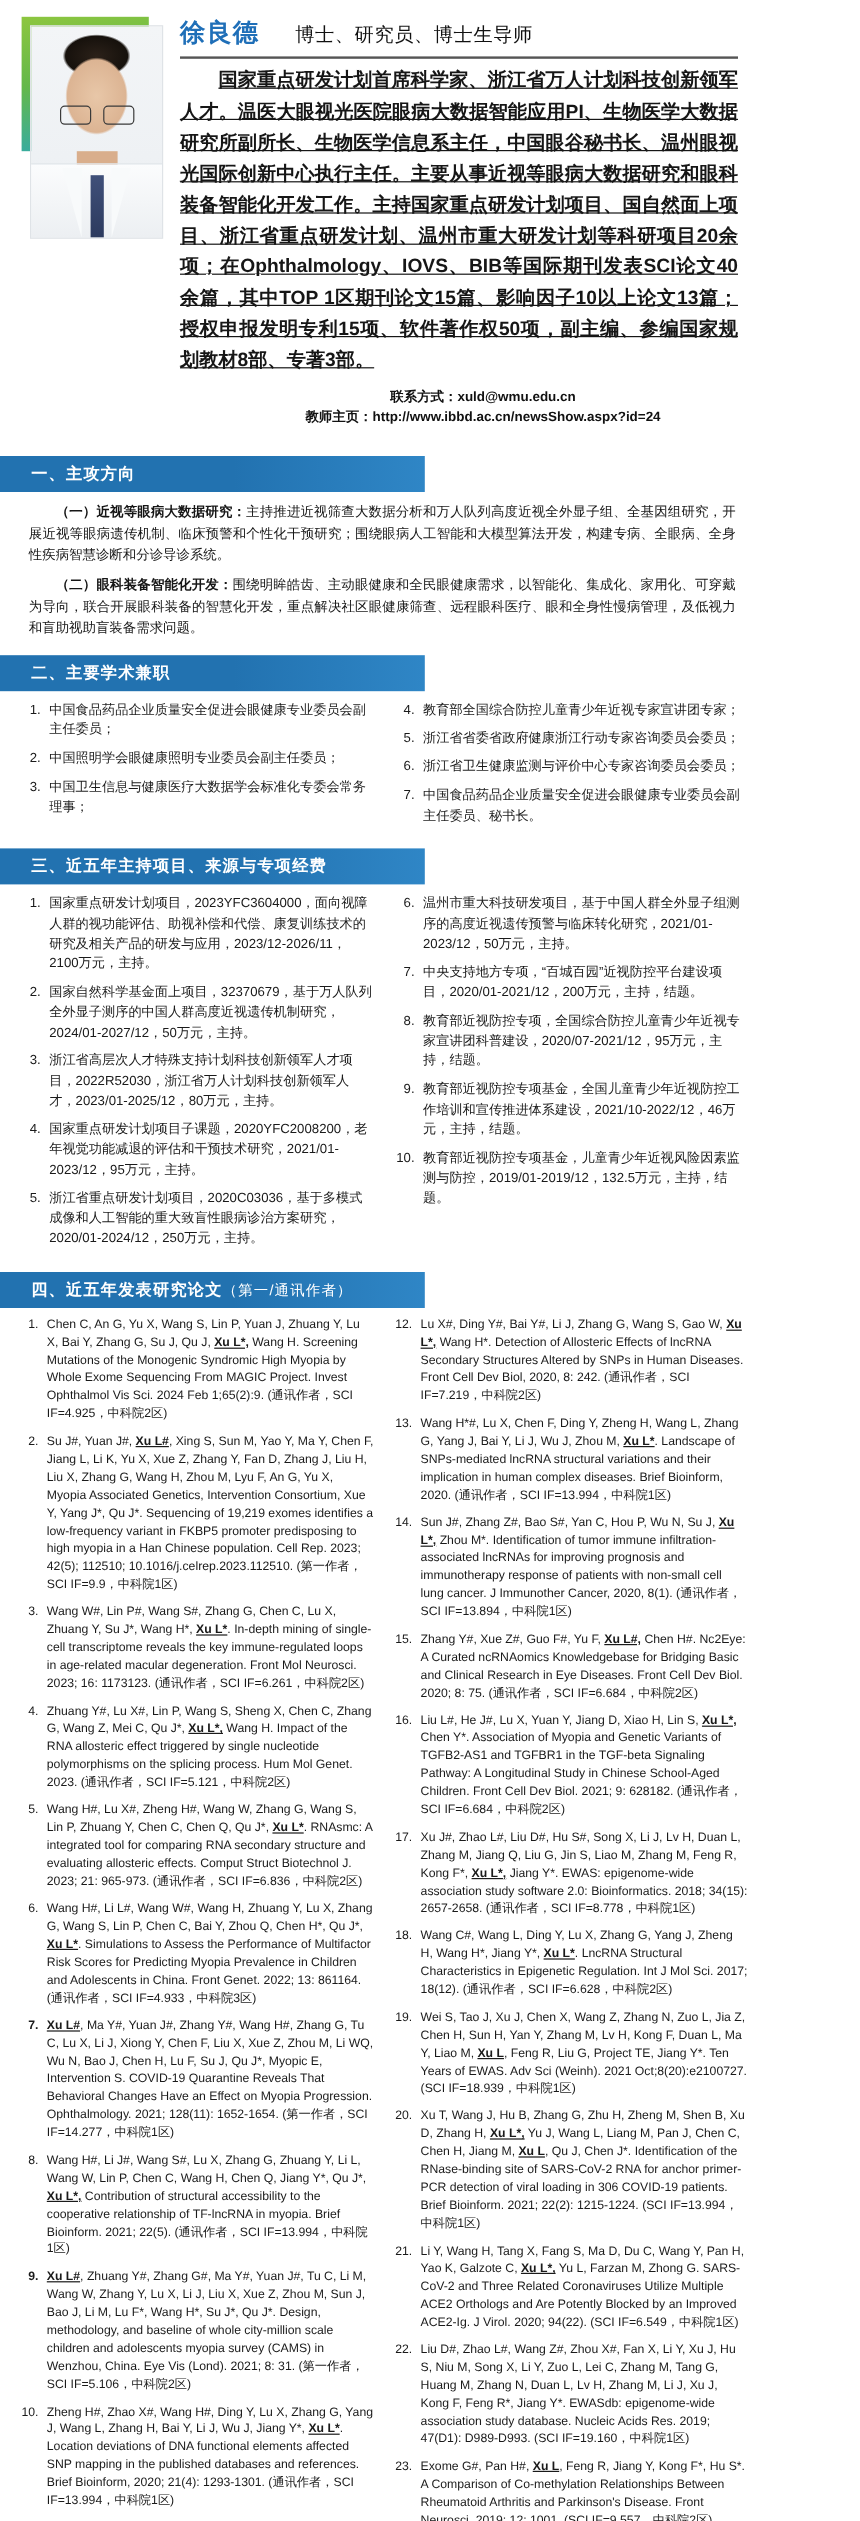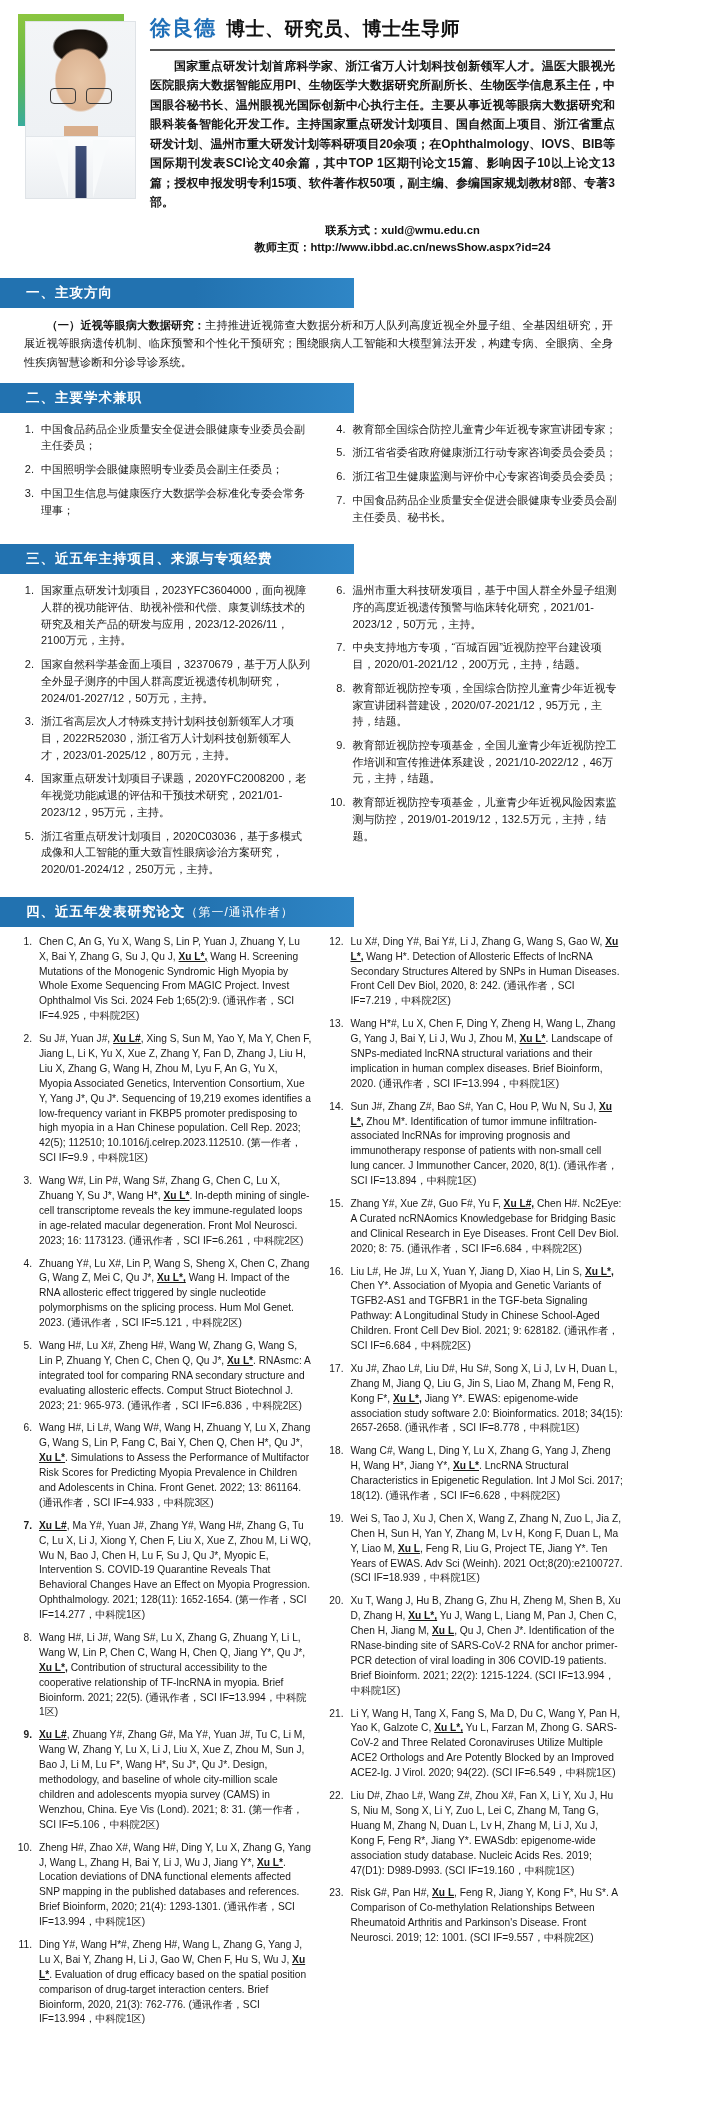--- a/index.html
+++ b/index.html
@@ -68,25 +68,25 @@
 
   .hero-body { flex:1 1 auto; min-width:0; padding-top:2px; }
   .name-line {
     display:flex; align-items:baseline; gap:10px;
     padding-bottom:4px;
   }
   .name {
     font-size:21px; font-weight:bold; color:#1f6fb8;
     letter-spacing:1px; line-height:1.1;
   }
-  .titles { font-size:19px; font-weight:bold; color:#111; letter-spacing:.5px; }
+  .titles { font-size:16px; font-weight:normal; color:#111; letter-spacing:.5px;margin-left:20px; }
   .rule { height:2px; background:#555; margin:3px 0 6px 0; }
   .bio {
-    font-size:12px; line-height:1.62; text-align:justify;
-    text-indent:2em; color:#161616; font-weight:bold;
+    font-size:16px; line-height:1.62; text-align:justify;
+    text-indent:2em; color:#161616; font-weight:bold;text-decoration:underline;
   }
   .contact { margin-top:9px; padding-left:40px; }
   .contact-row { font-size:11.2px; line-height:1.55; font-weight:bold; color:#111;text-align:center; }
   .contact-row .lbl { }
   .contact-row .val { font-weight:bold; }
 
   
   .secbar {
     background: linear-gradient(to right,#2272b0 0%, #2272b0 55%, #2f86c6 100%);
     color:#ffffff; font-weight:bold; font-size:13.5px;
@@ -167,20 +167,23 @@
     </div>
   </div>
 
   <div class="secbar">
     <span>一、主攻方向</span>
   </div>
   <div class="section">
     <div class="para">
       <b>（一）近视等眼病大数据研究：</b><span>主持推进近视筛查大数据分析和万人队列高度近视全外显子组、全基因组研究，开展近视等眼病遗传机制、临床预警和个性化干预研究；围绕眼病人工智能和大模型算法开发，构建专病、全眼病、全身性疾病智慧诊断和分诊导诊系统。</span>
     </div>
+    <div class="para">
+      <b>（二）眼科装备智能化开发：</b><span>围绕明眸皓齿、主动眼健康和全民眼健康需求，以智能化、集成化、家用化、可穿戴为导向，联合开展眼科装备的智慧化开发，重点解决社区眼健康筛查、远程眼科医疗、眼和全身性慢病管理，及低视力和盲助视助盲装备需求问题。</span>
+    </div>
   </div>
 
   <div class="secbar">
     <span>二、主要学术兼职</span>
   </div>
   <div class="cols">
     <div class="col">
       <ol class="numlist">
         <li>
             <span class="num">1.</span>
@@ -293,21 +296,21 @@
           <li class="pub">
             <span class="num">4.</span>
             <span class="txt"><span>Zhuang Y#, Lu X#, Lin P, Wang S, Sheng X, Chen C, Zhang G, Wang Z, Mei C, Qu J*, </span><span class="hl">Xu L*,</span><span> Wang H. Impact of the RNA allosteric effect triggered by single nucleotide polymorphisms on the splicing process. Hum Mol Genet. 2023. (通讯作者，SCI IF=5.121，中科院2区)</span></span>
           </li>
           <li class="pub">
             <span class="num">5.</span>
             <span class="txt"><span>Wang H#, Lu X#, Zheng H#, Wang W, Zhang G, Wang S, Lin P, Zhuang Y, Chen C, Chen Q, Qu J*, </span><span class="hl">Xu L*</span><span>. RNAsmc: A integrated tool for comparing RNA secondary structure and evaluating allosteric effects. Comput Struct Biotechnol J. 2023; 21: 965-973. (通讯作者，SCI IF=6.836，中科院2区)</span></span>
           </li>
           <li class="pub">
             <span class="num">6.</span>
-            <span class="txt"><span>Wang H#, Li L#, Wang W#, Wang H, Zhuang Y, Lu X, Zhang G, Wang S, Lin P, Fang C, Bai Y, Chen Q, Chen H*, Qu J*, </span><span class="hl">Xu L*</span><span>. Simulations to Assess the Performance of Multifactor Risk Scores for Predicting Myopia Prevalence in Children and Adolescents in China. Front Genet. 2022; 13: 861164. (通讯作者，SCI IF=4.933，中科院3区)</span></span>
+            <span class="txt"><span>Wang H#, Li L#, Wang W#, Wang H, Zhuang Y, Lu X, Zhang G, Wang S, Lin P, Chen C, Bai Y, Zhou Q, Chen H*, Qu J*, </span><span class="hl">Xu L*</span><span>. Simulations to Assess the Performance of Multifactor Risk Scores for Predicting Myopia Prevalence in Children and Adolescents in China. Front Genet. 2022; 13: 861164. (通讯作者，SCI IF=4.933，中科院3区)</span></span>
           </li>
           <li class="pub bold-num">
             <span class="num">7.</span>
             <span class="txt"><span class="hl">Xu L#</span><span>, Ma Y#, Yuan J#, Zhang Y#, Wang H#, Zhang G, Tu C, Lu X, Li J, Xiong Y, Chen F, Liu X, Xue Z, Zhou M, Li WQ, Wu N, Bao J, Chen H, Lu F, Su J, Qu J*, Myopic E, Intervention S. COVID-19 Quarantine Reveals That Behavioral Changes Have an Effect on Myopia Progression. Ophthalmology. 2021; 128(11): 1652-1654. (第一作者，SCI IF=14.277，中科院1区)</span></span>
           </li>
           <li class="pub">
             <span class="num">8.</span>
             <span class="txt"><span>Wang H#, Li J#, Wang S#, Lu X, Zhang G, Zhuang Y, Li L, Wang W, Lin P, Chen C, Wang H, Chen Q, Jiang Y*, Qu J*, </span><span class="hl">Xu L*,</span><span> Contribution of structural accessibility to the cooperative relationship of TF-lncRNA in myopia. Brief Bioinform. 2021; 22(5). (通讯作者，SCI IF=13.994，中科院1区)</span></span>
           </li>
           <li class="pub bold-num">
@@ -365,20 +368,20 @@
           <li class="pub">
             <span class="num">21.</span>
             <span class="txt"><span>Li Y, Wang H, Tang X, Fang S, Ma D, Du C, Wang Y, Pan H, Yao K, Galzote C, </span><span class="hl">Xu L*,</span><span> Yu L, Farzan M, Zhong G. SARS-CoV-2 and Three Related Coronaviruses Utilize Multiple ACE2 Orthologs and Are Potently Blocked by an Improved ACE2-Ig. J Virol. 2020; 94(22). (SCI IF=6.549，中科院1区)</span></span>
           </li>
           <li class="pub">
             <span class="num">22.</span>
             <span class="txt"><span>Liu D#, Zhao L#, Wang Z#, Zhou X#, Fan X, Li Y, Xu J, Hu S, Niu M, Song X, Li Y, Zuo L, Lei C, Zhang M, Tang G, Huang M, Zhang N, Duan L, Lv H, Zhang M, Li J, Xu J, Kong F, Feng R*, Jiang Y*. EWASdb: epigenome-wide association study database. Nucleic Acids Res. 2019; 47(D1): D989-D993. (SCI IF=19.160，中科院1区)</span></span>
           </li>
           <li class="pub">
             <span class="num">23.</span>
-            <span class="txt"><span>Risk G#, Pan H#, </span><span class="hl">Xu L</span><span>, Feng R, Jiang Y, Kong F*, Hu S*. A Comparison of Co-methylation Relationships Between Rheumatoid Arthritis and Parkinson's Disease. Front Neurosci. 2019; 12: 1001. (SCI IF=9.557，中科院2区)</span></span>
+            <span class="txt"><span>Exome G#, Pan H#, </span><span class="hl">Xu L</span><span>, Feng R, Jiang Y, Kong F*, Hu S*. A Comparison of Co-methylation Relationships Between Rheumatoid Arthritis and Parkinson's Disease. Front Neurosci. 2019; 12: 1001. (SCI IF=9.557，中科院2区)</span></span>
           </li>
         </ol>
     </div>
   </div>
 
   <div class="bottom-pad"></div>
 </div>
 
 </body></html>

